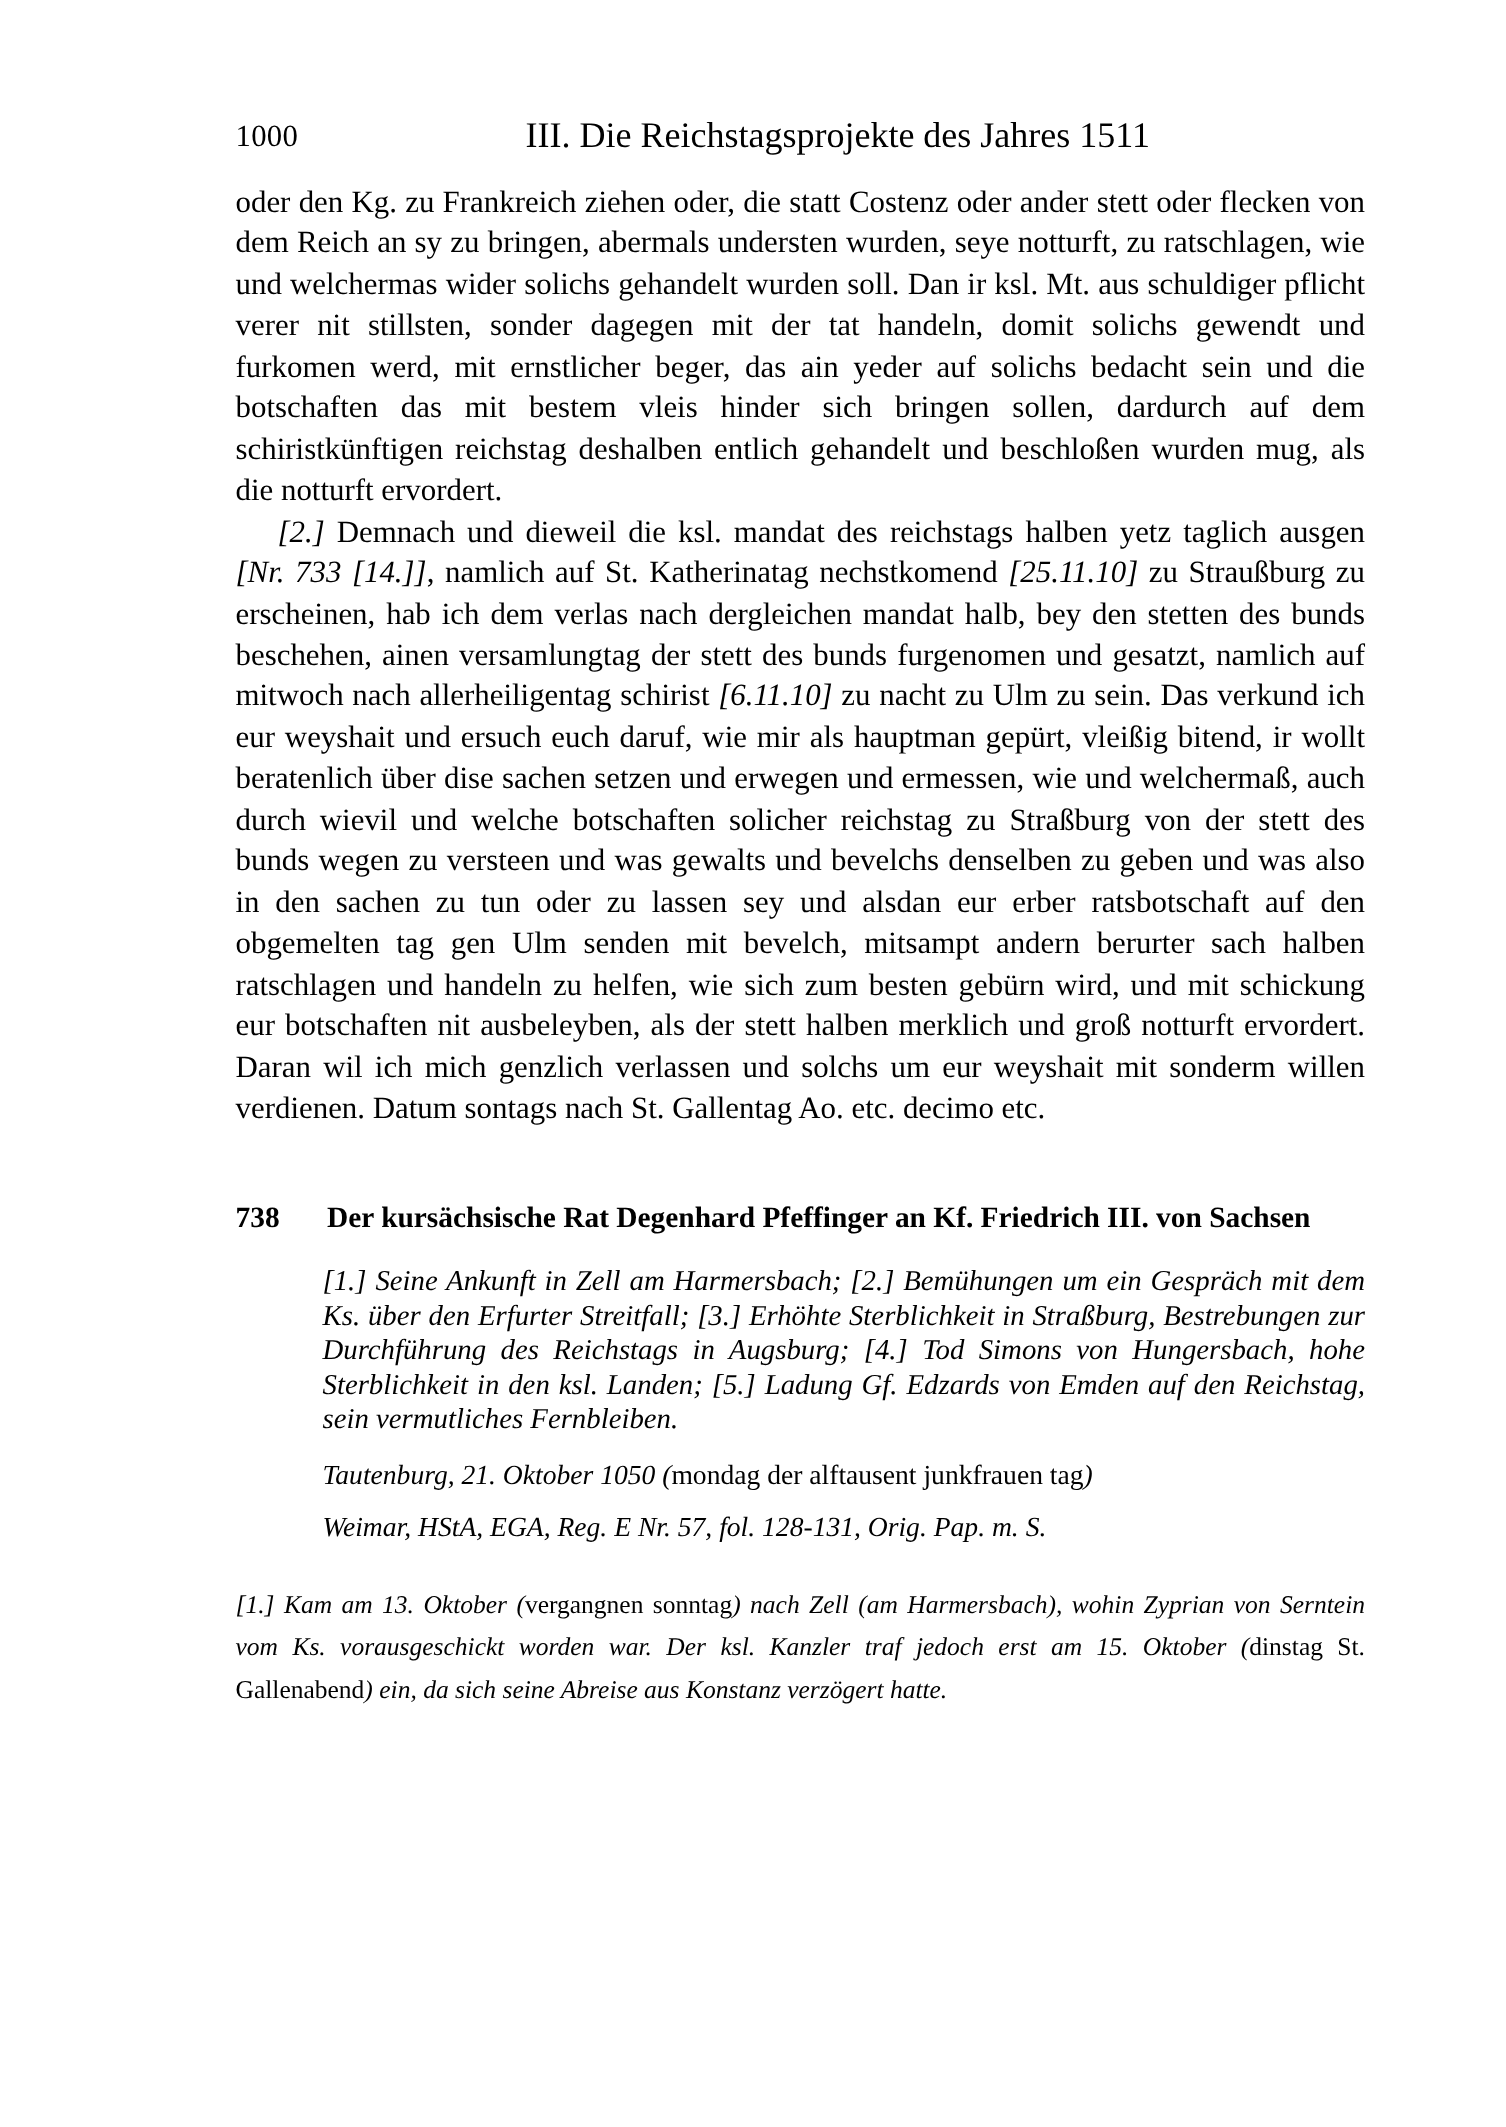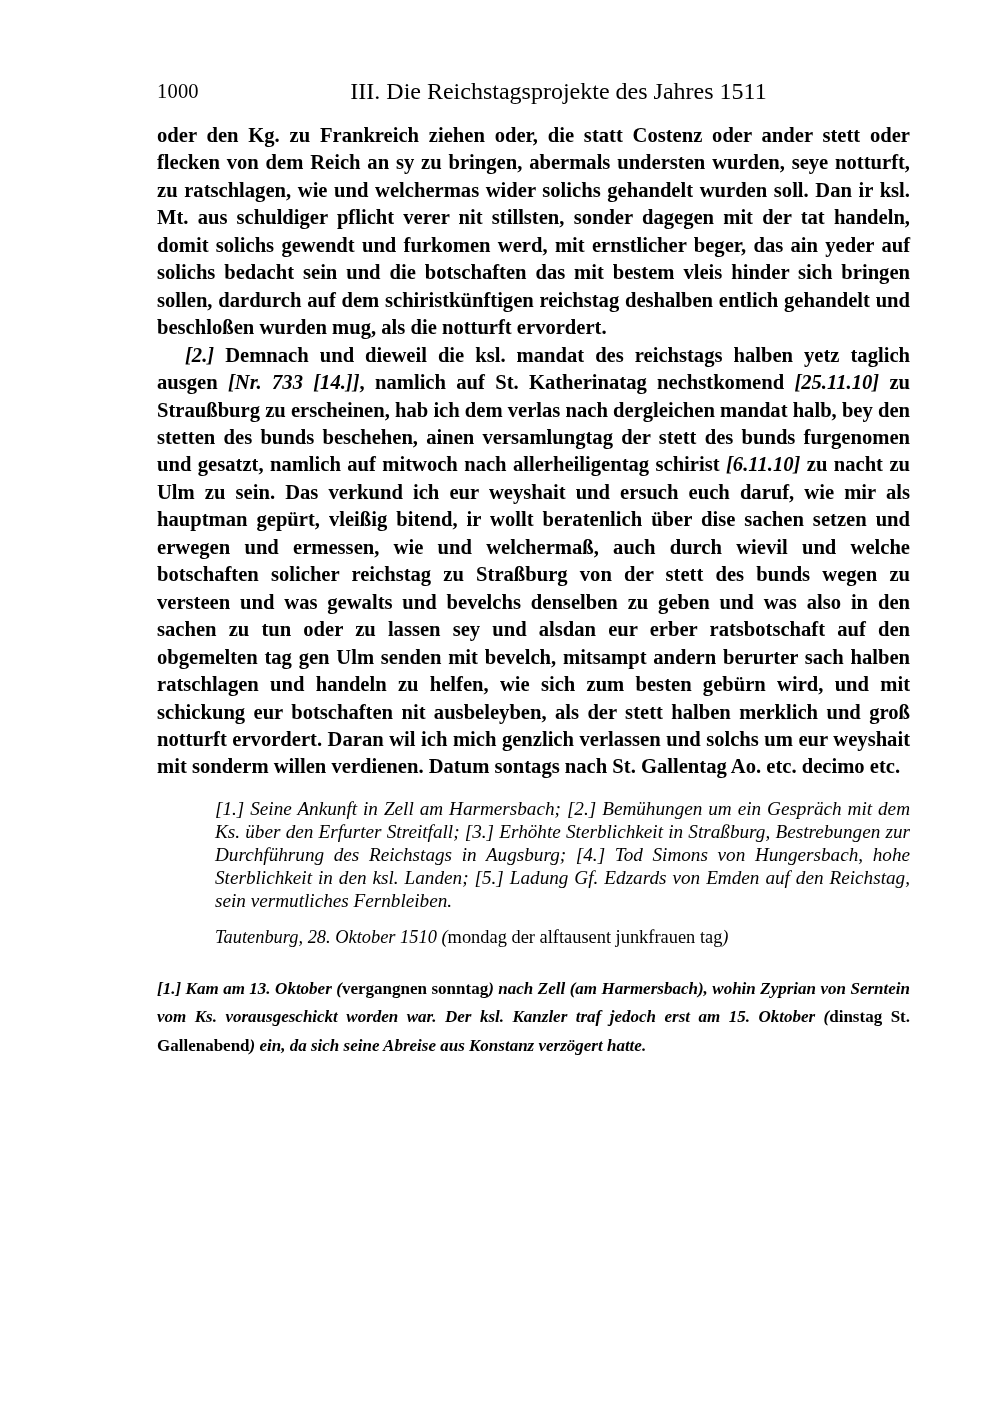--- a/index.html
+++ b/index.html
@@ -59,21 +59,20 @@
     width: 753px;
   }
 
   p {
     margin: 0;
     text-align: justify;
     text-justify: inter-word;
     font-size: 20.6px;
     line-height: 27.45px;
     hyphens: none;
-    font-weight: bold;
   }
 
   .para-indent { text-indent: 28px; }
 
   i, .it { font-style: italic; }
   .up { font-style: normal; text-align: right; }
 
   
   .doc-head {
     margin-top: 47px;
@@ -130,22 +129,27 @@
     <span class="folio">1000</span>
     <span class="title">III. Die Reichstagsprojekte des Jahres 1511</span>
   </div>
 
   <div class="body">
 
     <p><span>oder den Kg. zu Frankreich ziehen oder, die statt Costenz oder ander stett oder flecken von dem Reich an sy zu bringen, abermals understen wurden, seye notturft, zu ratschlagen, wie und welchermas wider solichs gehandelt wurden soll. Dan ir ksl. Mt. aus schuldiger pflicht verer nit stillsten, sonder dagegen mit der tat handeln, domit solichs gewendt und furkomen werd, mit ernstlicher beger, das ain yeder auf solichs bedacht sein und die botschaften das mit bestem vleis hinder sich bringen sollen, dardurch auf dem schiristkünftigen reichstag deshalben entlich gehandelt und beschloßen wurden mug, als die notturft ervordert.</span></p>
 
     <p class="para-indent"><i>[2.]</i><span> Demnach und dieweil die ksl. mandat des reichstags halben yetz taglich ausgen </span><i>[Nr. 733 [14.]]</i><span>, namlich auf St. Katherinatag nechstkomend </span><i>[25.11.10]</i><span> zu Straußburg zu erscheinen, hab ich dem verlas nach dergleichen mandat halb, bey den stetten des bunds beschehen, ainen versamlungtag der stett des bunds furgenomen und gesatzt, namlich auf mitwoch nach allerheiligentag schirist </span><i>[6.11.10]</i><span> zu nacht zu Ulm zu sein. Das verkund ich eur weyshait und ersuch euch daruf, wie mir als hauptman gepürt, vleißig bitend, ir wollt beratenlich über dise sachen setzen und erwegen und ermessen, wie und welchermaß, auch durch wievil und welche botschaften solicher reichstag zu Straßburg von der stett des bunds wegen zu versteen und was gewalts und bevelchs denselben zu geben und was also in den sachen zu tun oder zu lassen sey und alsdan eur erber ratsbotschaft auf den obgemelten tag gen Ulm senden mit bevelch, mitsampt andern berurter sach halben ratschlagen und handeln zu helfen, wie sich zum besten gebürn wird, und mit schickung eur botschaften nit ausbeleyben, als der stett halben merklich und groß notturft ervordert. Daran wil ich mich genzlich verlassen und solchs um eur weyshait mit sonderm willen verdienen. Datum sontags nach St. Gallentag Ao. etc. decimo etc.</span></p>
 
+    <div class="doc-head">
+      <span class="num">738</span>
+      <span>Der kursächsische Rat Degenhard Pfeffinger an Kf. Friedrich III. von Sachsen</span>
+    </div>
 
     <div class="regest">[1.] Seine Ankunft in Zell am Harmersbach; [2.] Bemühungen um ein Gespräch mit dem Ks. über den Erfurter Streitfall; [3.] Erhöhte Sterblichkeit in Straßburg, Bestrebungen zur Durchführung des Reichstags in Augsburg; [4.] Tod Simons von Hungersbach, hohe Sterblichkeit in den ksl. Landen; [5.] Ladung Gf. Edzards von Emden auf den Reichstag, sein vermutliches Fernbleiben.</div>
 
-    <div class="meta first"><span>Tautenburg, 28. Oktober 1510 (</span><span class="up">mondag der alftausent junkfrauen tag</span><span>)</span></div>
+    <div class="meta first"><span>Tautenburg, 21. Oktober 1050 (</span><span class="up">mondag der alftausent junkfrauen tag</span><span>)</span></div>
 
+    <div class="meta second">Weimar, HStA, EGA, Reg. E Nr. 57, fol. 128-131, Orig. Pap. m. S.</div>
 
     <p class="final"><span>[1.] Kam am 13. Oktober (</span><span class="up">vergangnen sonntag</span><span>) nach Zell (am Harmersbach), wohin Zyprian von Serntein vom Ks. vorausgeschickt worden war. Der ksl. Kanzler traf jedoch erst am 15. Oktober (</span><span class="up">dinstag St. Gallenabend</span><span>) ein, da sich seine Abreise aus Konstanz verzögert hatte.</span></p>
 
   </div>
 </div>
 
 </body></html>

